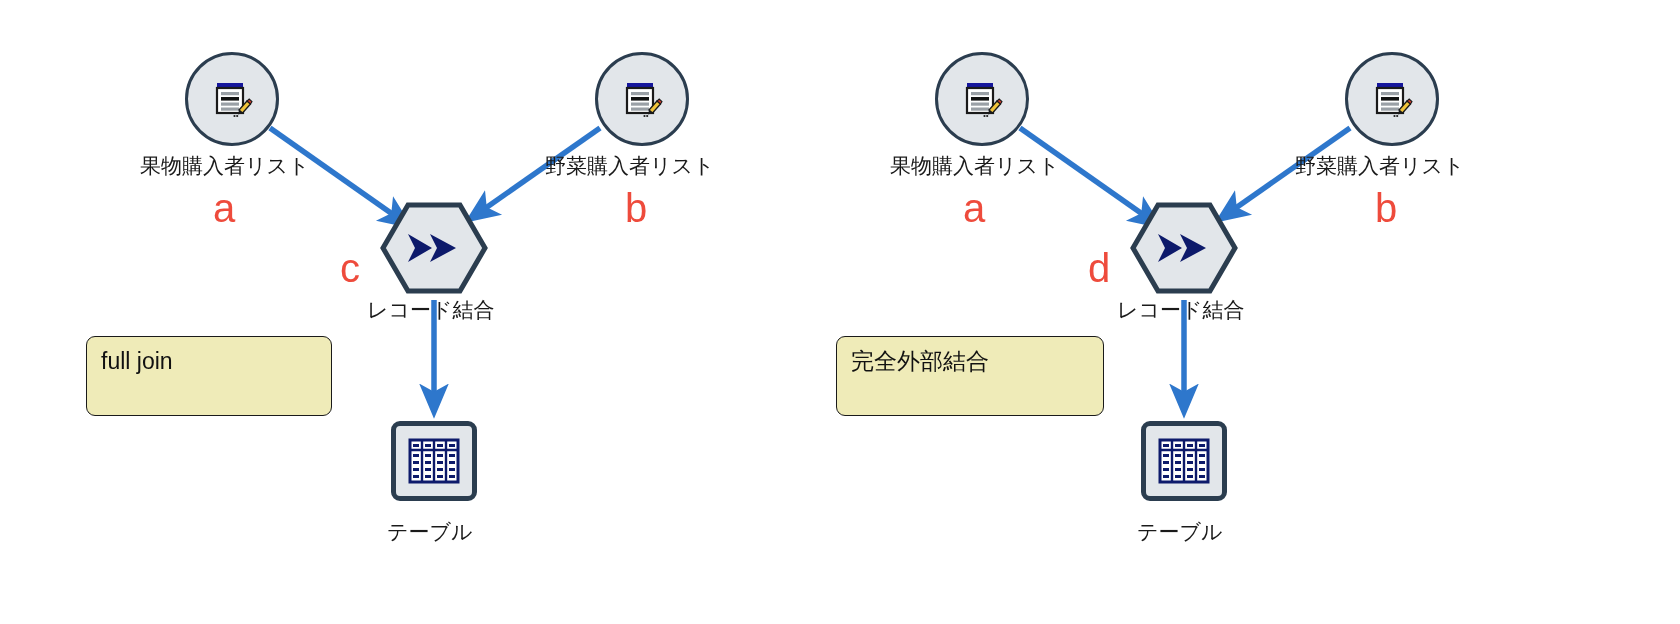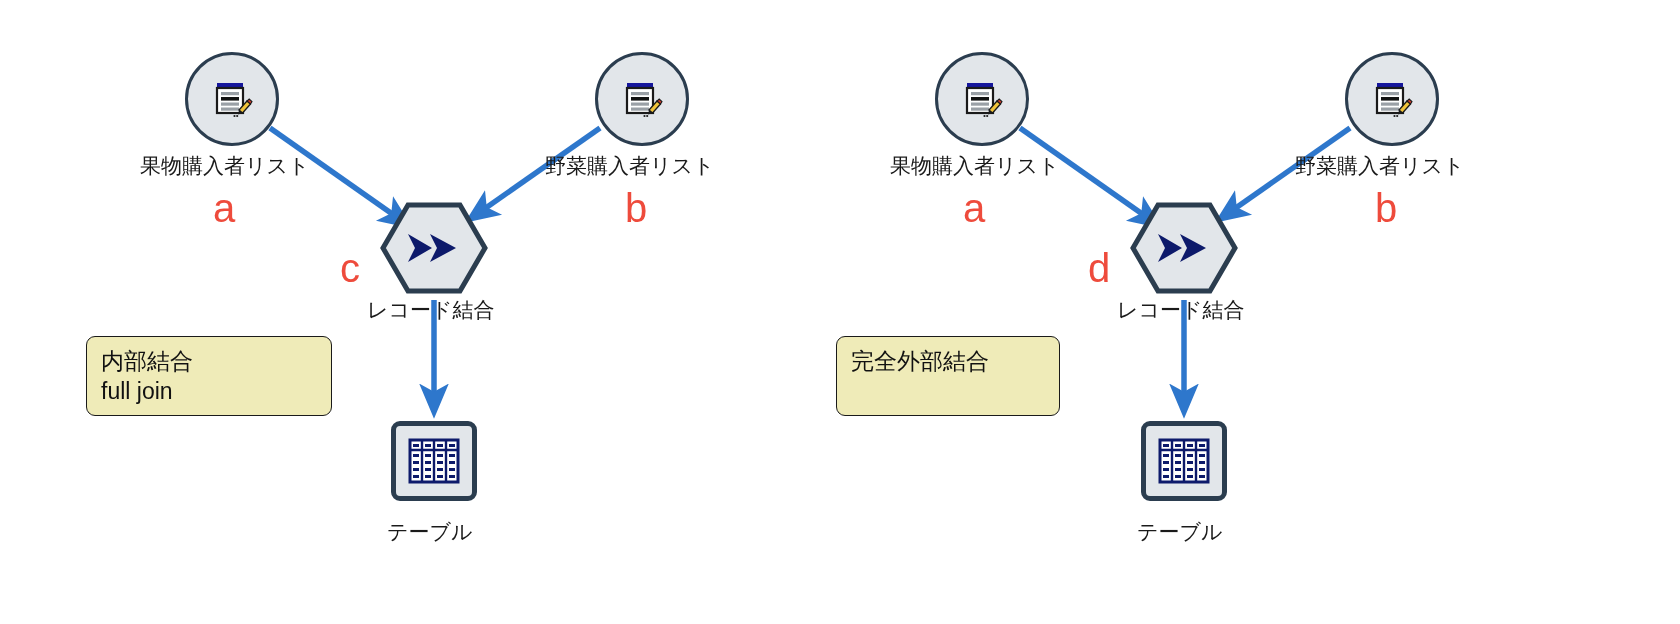--- a/index.html
+++ b/index.html
@@ -209,21 +209,20 @@
           <rect x="5" y="38" width="6" height="3"></rect>
           <rect x="17" y="38" width="6" height="3"></rect>
           <rect x="29" y="38" width="6" height="3"></rect>
           <rect x="41" y="38" width="6" height="3"></rect>
         </g>
       </svg>
     </div>
     <div class="node-label" style="left:387px; top:518px;">テーブル</div>
 
     <div class="note-box" style="left:86px; top:336px; width:246px; height:80px;">
-      <span class="note-line">内部結合</span>
       <span class="note-line">full join</span>
     </div>
   </div>
 
   <div class="panel" id="panel-right">
 
     <svg class="edges" viewBox="0 0 840 624">
       <defs>
         <marker id="ahR" markerWidth="7" markerHeight="7" refX="3.0" refY="3.0" orient="auto" markerUnits="strokeWidth">
           <path d="M0,0.3 L6.4,3.0 L0,5.7 L1.5,3.0 Z" fill="#2E77CC"></path>
@@ -308,18 +307,18 @@
           <rect x="41" y="31" width="6" height="3"></rect>
           <rect x="5" y="38" width="6" height="3"></rect>
           <rect x="17" y="38" width="6" height="3"></rect>
           <rect x="29" y="38" width="6" height="3"></rect>
           <rect x="41" y="38" width="6" height="3"></rect>
         </g>
       </svg>
     </div>
     <div class="node-label" style="left:347px; top:518px;">テーブル</div>
 
-    <div class="note-box" style="left:46px; top:336px; width:224px; height:80px;">
+    <div class="note-box" style="left:46px; top:336px; width:268px; height:80px;">
       <span class="note-line">完全外部結合</span>
     </div>
   </div>
 
 </div>
 
 </body></html>

